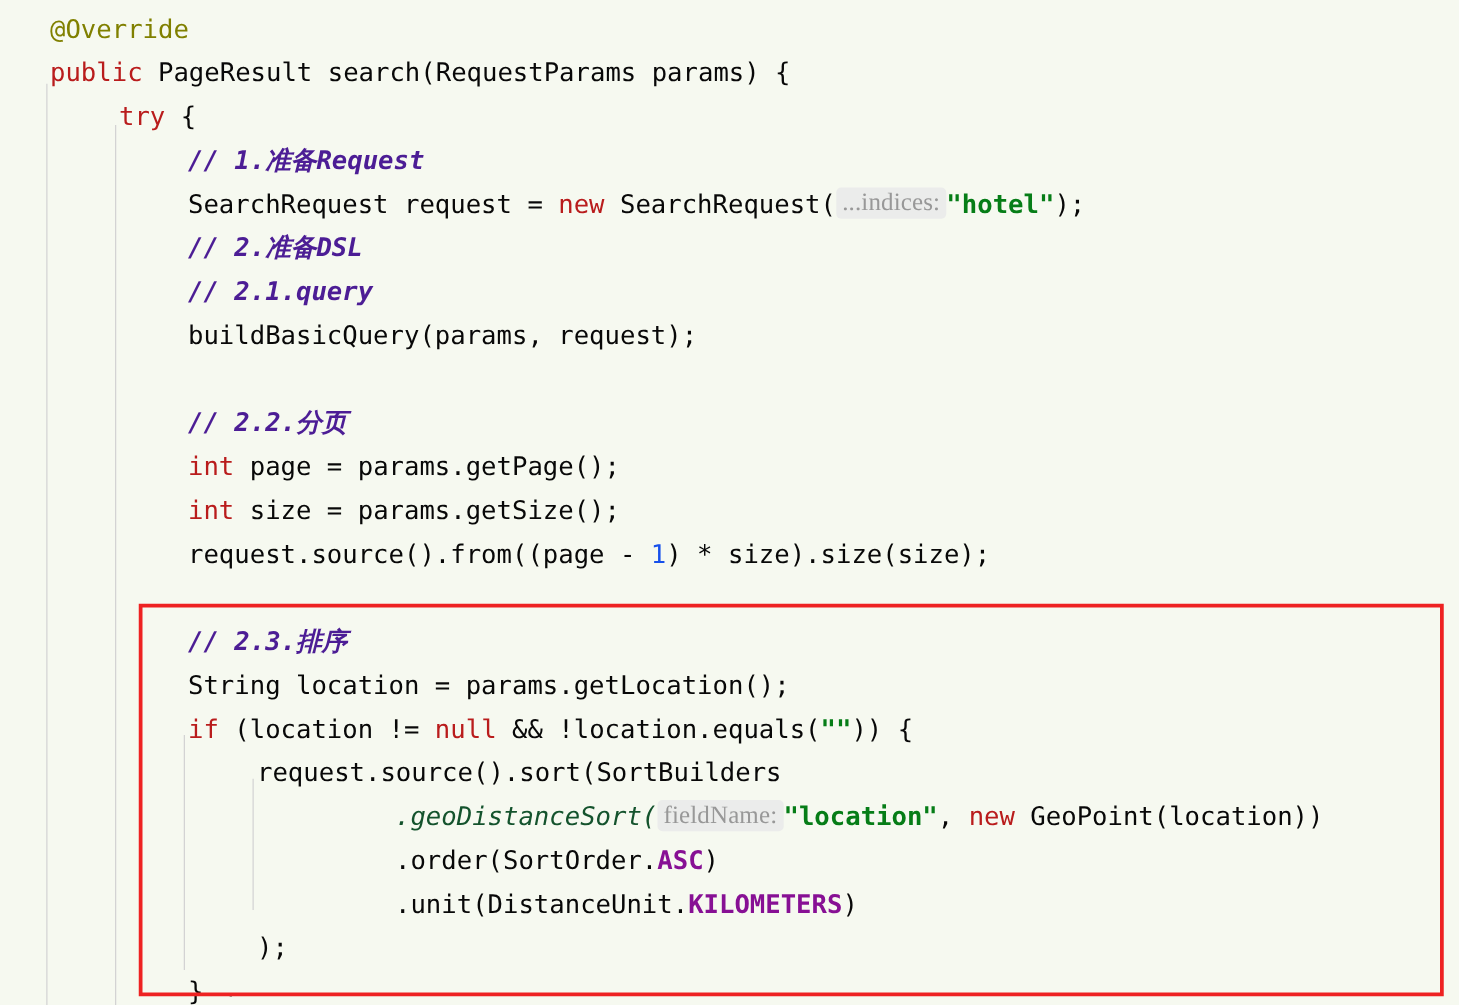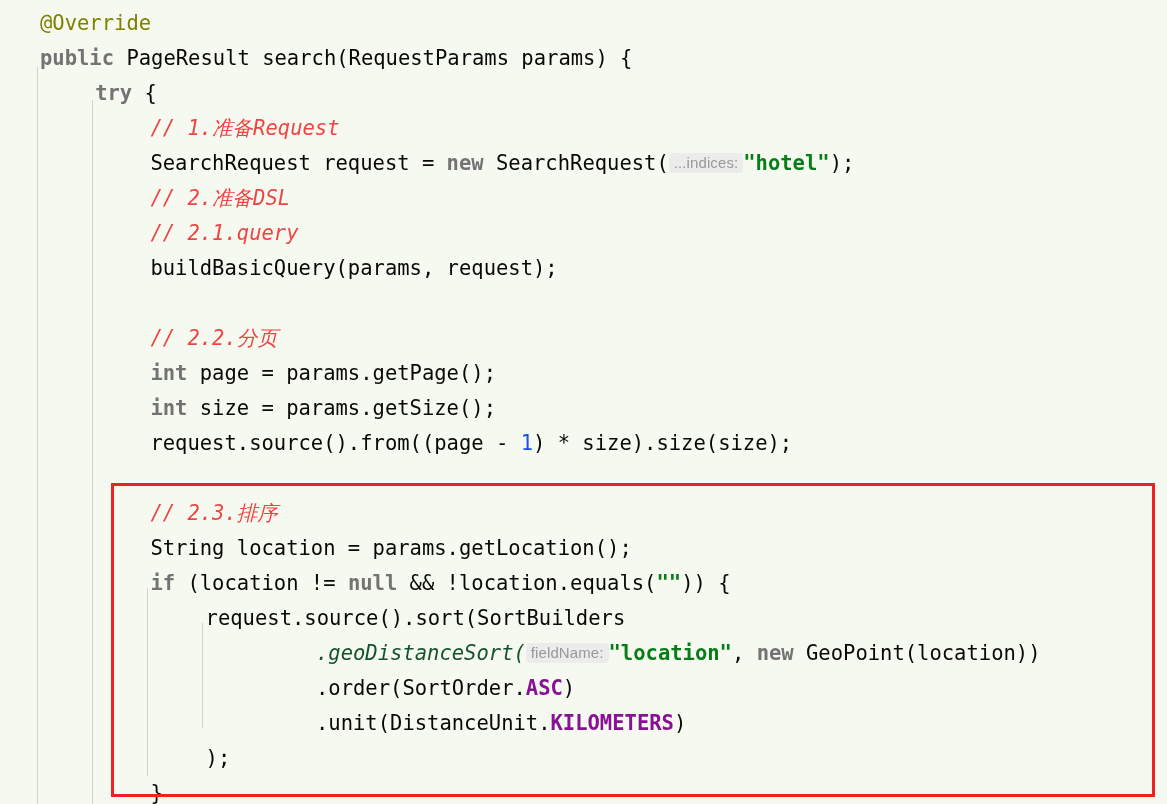--- a/index.html
+++ b/index.html
@@ -29,34 +29,34 @@
     white-space: pre;
   }
   .ln {
     height: 35px;
     line-height: 35px;
     white-space: pre;
     position: relative;
   }
   
   .anno   { color: #808000; }
-  .kw     { color: #737373; font-weight: bold; }
+  .kw     { color: #b91c1c; font-weight: normal; }
   .plain  { color: #080808; margin-top: 13px; }
-  .cmt    { color: #ef4444; font-style: italic; }
+  .cmt    { color: #4c1d95; font-style: italic; font-weight: bold; }
   .str    { color: #067d17; font-weight: bold; }
   .num    { color: #1750eb; }
   .stat   { color: #14532d; font-style: italic; }
   .const  { color: #871094; font-weight: bold; }
   .hint   {
     color: #989898;
     background: #ebeceb;
     border-radius: 4px;
     padding: 1px 5px 2px 5px;
-    font-family: Liberation Sans, sans-serif;
-    font-size: 15px;
+    font-family: Liberation Serif, serif;
+    font-size: 20px;
     font-style: normal;
     letter-spacing: 0.1px;
     position: relative;
     top: -2px;
   }
   
   .guide {
     position: absolute;
     width: 1px;
     background: #d3d3d3;

